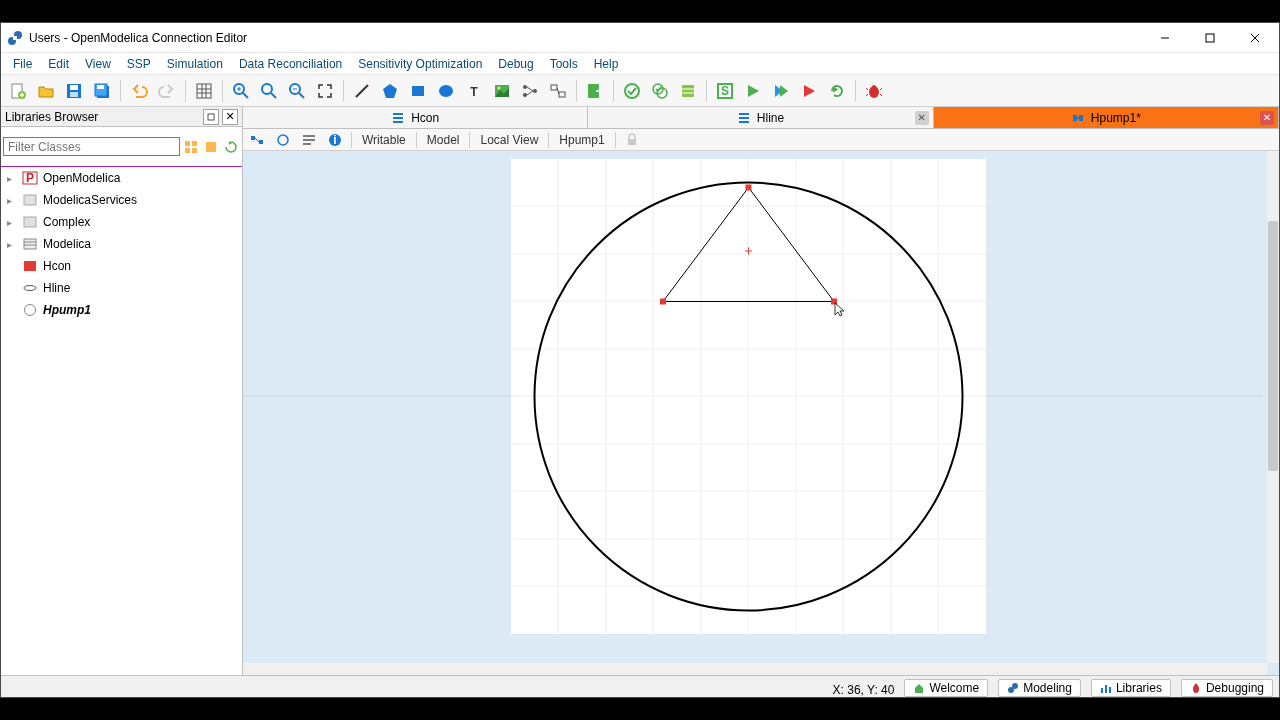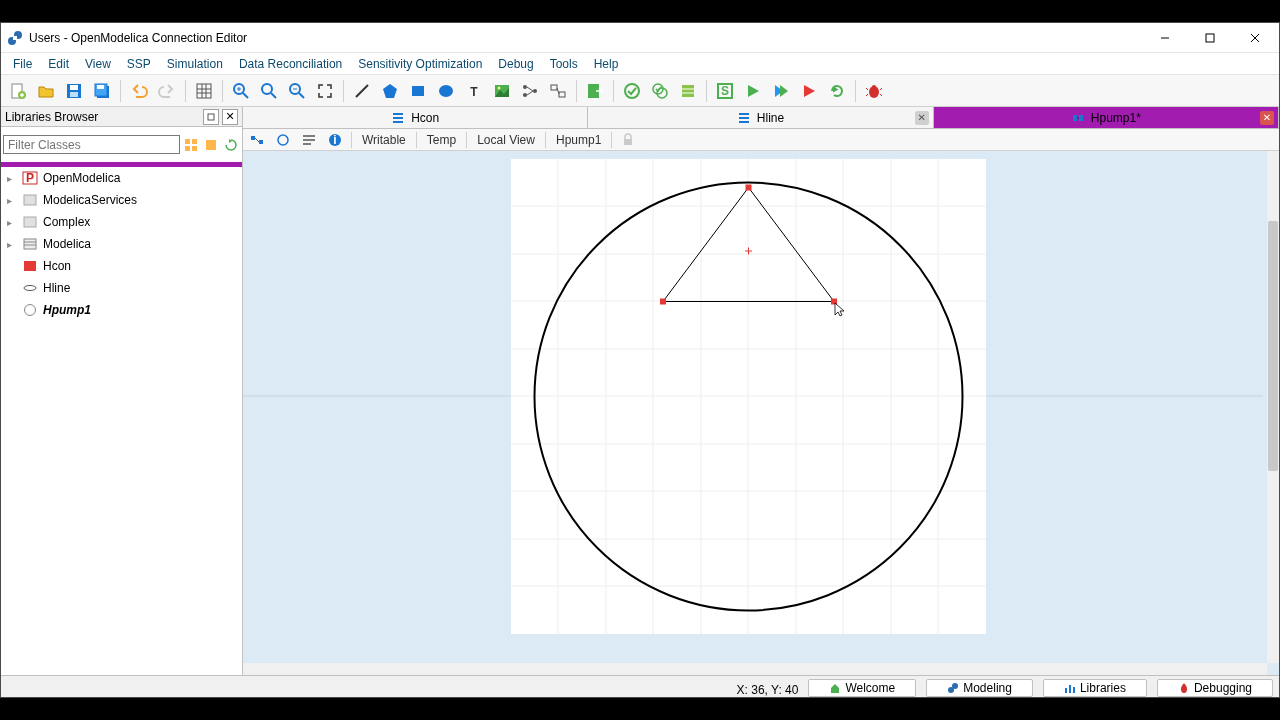--- a/index.html
+++ b/index.html
@@ -12,43 +12,43 @@
 .menubar{height:22px;background:#fff;display:flex;align-items:center;padding:0 4px;border-bottom:1px solid #e5e5e5}
 .menu-item{padding:2px 8px;color:#0c4a6e}
 .toolbar{height:32px;background:#f7f7f7;display:flex;align-items:center;padding:2px 4px;gap:2px;border-bottom:1px solid #d0d0d0}
 .tb-btn{width:26px;height:26px;display:flex;align-items:center;justify-content:center;border:1px solid transparent;border-radius:2px}
 .tb-sep{width:1px;height:22px;background:#d0d0d0;margin:0 3px}
 .body-row{flex:1;display:flex;min-height:0}
 .left-panel{width:242px;display:flex;flex-direction:column;border-right:1px solid #c0c0c0;background:#fff}
 .panel-header{height:20px;background:#f0f0f0;border-bottom:1px solid #c0c0c0;display:flex;align-items:center;padding:0 4px}
 .panel-header .spacer{flex:1}
 .panel-header .x{width:16px;height:16px;display:flex;align-items:center;justify-content:center;font-size:11px;border:1px solid #a0a0a0;background:#fff}
-.filter-row{height:40px;display:flex;align-items:center;padding:2px;border-bottom:5px solid #a21caf;gap:2px}
+.filter-row{height:40px;display:flex;align-items:center;padding:2px;border-bottom:1px solid #a21caf;gap:2px}
 .filter-input{flex:1;height:19px;border:1px solid #7a7a7a;padding:0 4px;color:#888}
 .mini-btn{width:18px;height:18px;display:flex;align-items:center;justify-content:center}
 .lib-label{padding:4px 6px;color:#000;border-bottom:1px solid #e0e0e0}
 .tree{flex:1;overflow:auto}
 .tree-item{height:22px;display:flex;align-items:center;padding-left:6px;gap:4px}
 .tree-exp{width:10px;color:#888;font-size:10px}
 .tree-icon{width:18px;height:16px;display:flex;align-items:center;justify-content:center}
 .right-area{flex:1;display:flex;flex-direction:column;min-width:0}
 .doc-tabs{height:22px;background:#f0f0f0;display:flex;align-items:stretch;border-bottom:1px solid #c0c0c0}
 .doc-tab{flex:1;display:flex;align-items:center;justify-content:center;gap:6px;border-right:1px solid #c0c0c0;position:relative;background:#f5f5f5}
-.doc-tab.active{background:#a21caf}
+.doc-tab.active{background:#f97316}
 .doc-tab .close-x{position:absolute;right:4px;width:14px;height:14px;background:#d9534f;color:#fff;display:flex;align-items:center;justify-content:center;font-size:10px;border-radius:2px}
 .doc-tab .close-x.grey{background:#d0d0d0;color:#555}
 .doc-tab .tab-icon{width:14px;height:14px}
 .doc-info{height:22px;background:#f7f7f7;display:flex;align-items:center;padding:0 4px;gap:6px;border-bottom:1px solid #d0d0d0}
 .info-btn{width:20px;height:18px;display:flex;align-items:center;justify-content:center}
 .info-text{padding:0 4px;color:#333}
 .info-sep{width:1px;height:16px;background:#d0d0d0}
 .canvas-wrap{flex:1;position:relative;background:#dceaf5;overflow:hidden}
 .statusbar{height:22px;background:#f0f0f0;border-top:1px solid #c0c0c0;display:flex;align-items:flex-end;padding:0 6px;gap:10px}
 .statusbar .spacer{flex:1}
-.status-btn{height:18px;padding:0 20px;display:flex;align-items:center;gap:4px;border:1px solid #c0c0c0;background:#fff;border-radius:2px}
+.status-btn{height:18px;padding:0 8px;display:flex;align-items:center;gap:4px;border:1px solid #c0c0c0;background:#fff;border-radius:2px}
 svg{display:block}
 .scrollbar-v{position:absolute;right:0;top:0;bottom:12px;width:12px;background:#f0f0f0}
 .scrollbar-v .thumb{position:absolute;left:1px;right:1px;top:70px;height:250px;background:#c8c8c8;border-radius:2px}
 .scrollbar-h{position:absolute;left:0;right:12px;bottom:0;height:12px;background:#f0f0f0}
 </style>
 </head>
 <body>
 
 <div class="app">
 
@@ -451,21 +451,21 @@
           </span>
         <span class="info-btn">
             <svg width="16" height="14">
               <circle cx="8" cy="7" r="6" fill="#1976d2"></circle>
               <text x="8" y="11" text-anchor="middle" font-size="10" fill="#fff" font-weight="bold">i</text>
             </svg>
           </span>
         <span class="info-sep"></span>
         <span class="info-text">Writable</span>
         <span class="info-sep"></span>
-        <span class="info-text">Temp</span>
+        <span class="info-text">Model</span>
         <span class="info-sep"></span>
         <span class="info-text">Local View</span>
         <span class="info-sep"></span>
         <span class="info-text">Hpump1</span>
         <span class="info-sep"></span>
         <span class="info-btn" style="opacity:.4">
             <svg width="14" height="14">
               <rect x="3" y="6" width="8" height="6" fill="#888"></rect>
               <path d="M4 6V4a3 3 0 0 1 6 0v2" fill="none" stroke="#888" stroke-width="1.5"></path>
             </svg>

